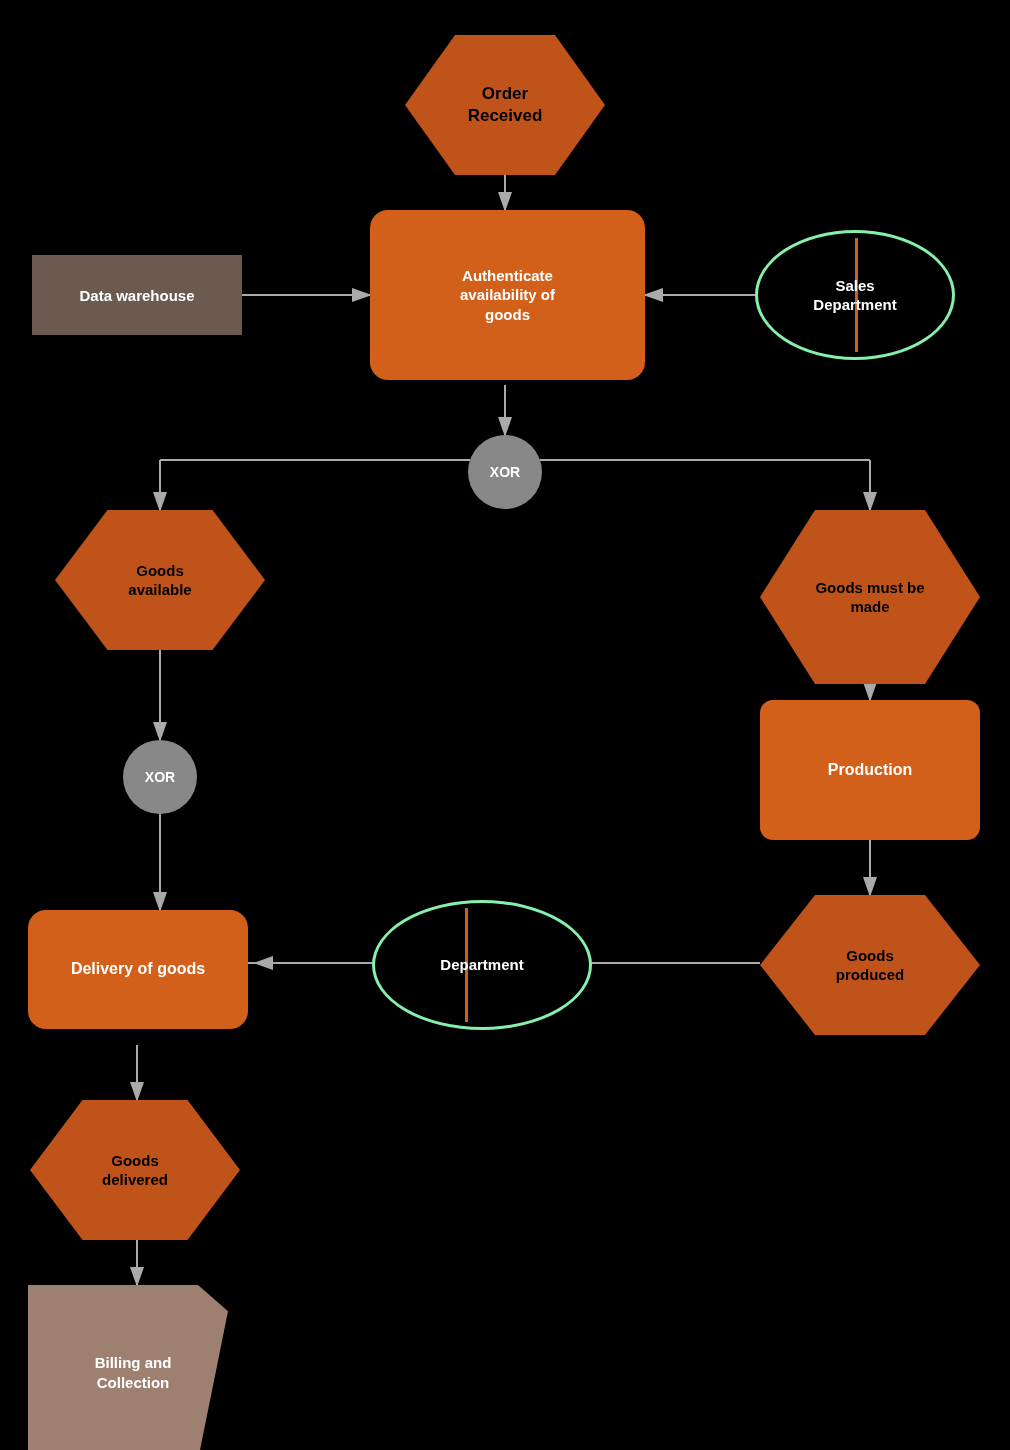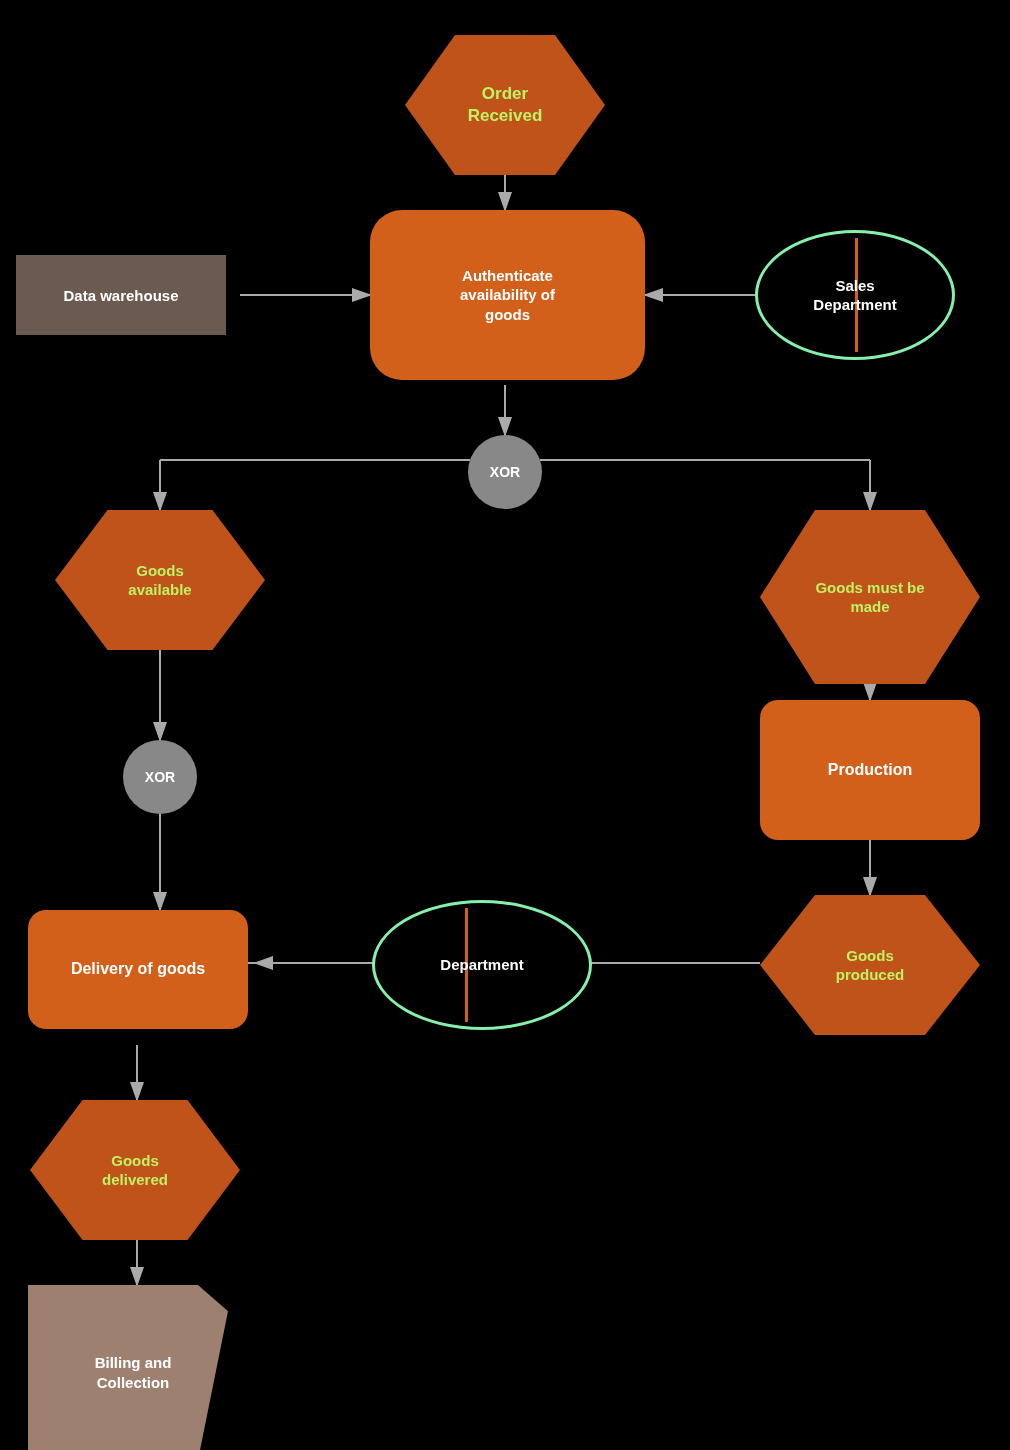--- a/index.html
+++ b/index.html
@@ -21,21 +21,21 @@
 
     
     .hexagon {
       position: absolute;
       clip-path: polygon(25% 0%, 75% 0%, 100% 50%, 75% 100%, 25% 100%, 0% 50%);
       background: #c0531a;
       display: flex;
       align-items: center;
       justify-content: center;
       text-align: center;
-      color: #bef264;
+      color: #000000;
       font-weight: bold;
       font-size: 15px;
       line-height: 1.3;
     }
 
     .rounded-rect {
       position: absolute;
       background: #d2601a;
       border-radius: 18px;
       display: flex;
@@ -149,27 +149,27 @@
 
   <line x1="137" y1="1238" x2="137" y2="1285" stroke="#aaa" stroke-width="2" marker-end="url(#arrowhead)"></line>
 
 </svg>
 
 <div class="hexagon" style="left:405px; top:35px; width:200px; height:140px; font-size:17px;">
   <span style="white-space:pre-line;">Order
 Received</span>
 </div>
 
-<div class="rounded-rect" style="left:370px; top:210px; width:275px; height:170px; font-size:15px;border-radius:32px;">
+<div class="rounded-rect" style="left:370px; top:210px; width:275px; height:170px; font-size:15px;">
   <span style="white-space:pre-line;">Authenticate
 availability of
 goods</span>
 </div>
 
-<div class="data-store" style="left:16px; top:255px; width:210px; height:80px; font-size:15px;">
+<div class="data-store" style="left:32px; top:255px; width:210px; height:80px; font-size:15px;">
   <span>Data warehouse</span>
 </div>
 
 <div class="ellipse" style="left:755px; top:230px; width:200px; height:130px;">
   <div class="ellipse-divider" style="left:50%;"></div>
   <span style="white-space:pre-line; z-index:1;">Sales
 Department</span>
 </div>
 
 <div class="xor-circle" style="left:468px; top:435px; width:74px; height:74px;">
@@ -179,21 +179,21 @@
 <div class="hexagon" style="left:55px; top:510px; width:210px; height:140px;">
   <span style="white-space:pre-line;">Goods
 available</span>
 </div>
 
 <div class="hexagon" style="left:760px; top:510px; width:220px; height:174px;">
   <span style="white-space:pre-line;">Goods must be
 made</span>
 </div>
 
-<div class="rounded-rect" style="left:760px; top:700px; width:220px; height:140px;">
+<div class="rounded-rect" style="left:760px; top:700px; width:220px; height:140px;border-radius:13px;">
   <span>Production</span>
 </div>
 
 <div class="hexagon" style="left:760px; top:895px; width:220px; height:140px;">
   <span style="white-space:pre-line;">Goods
 produced</span>
 </div>
 
 <div class="xor-circle" style="left:123px; top:740px; width:74px; height:74px;">
   <span>XOR</span>

